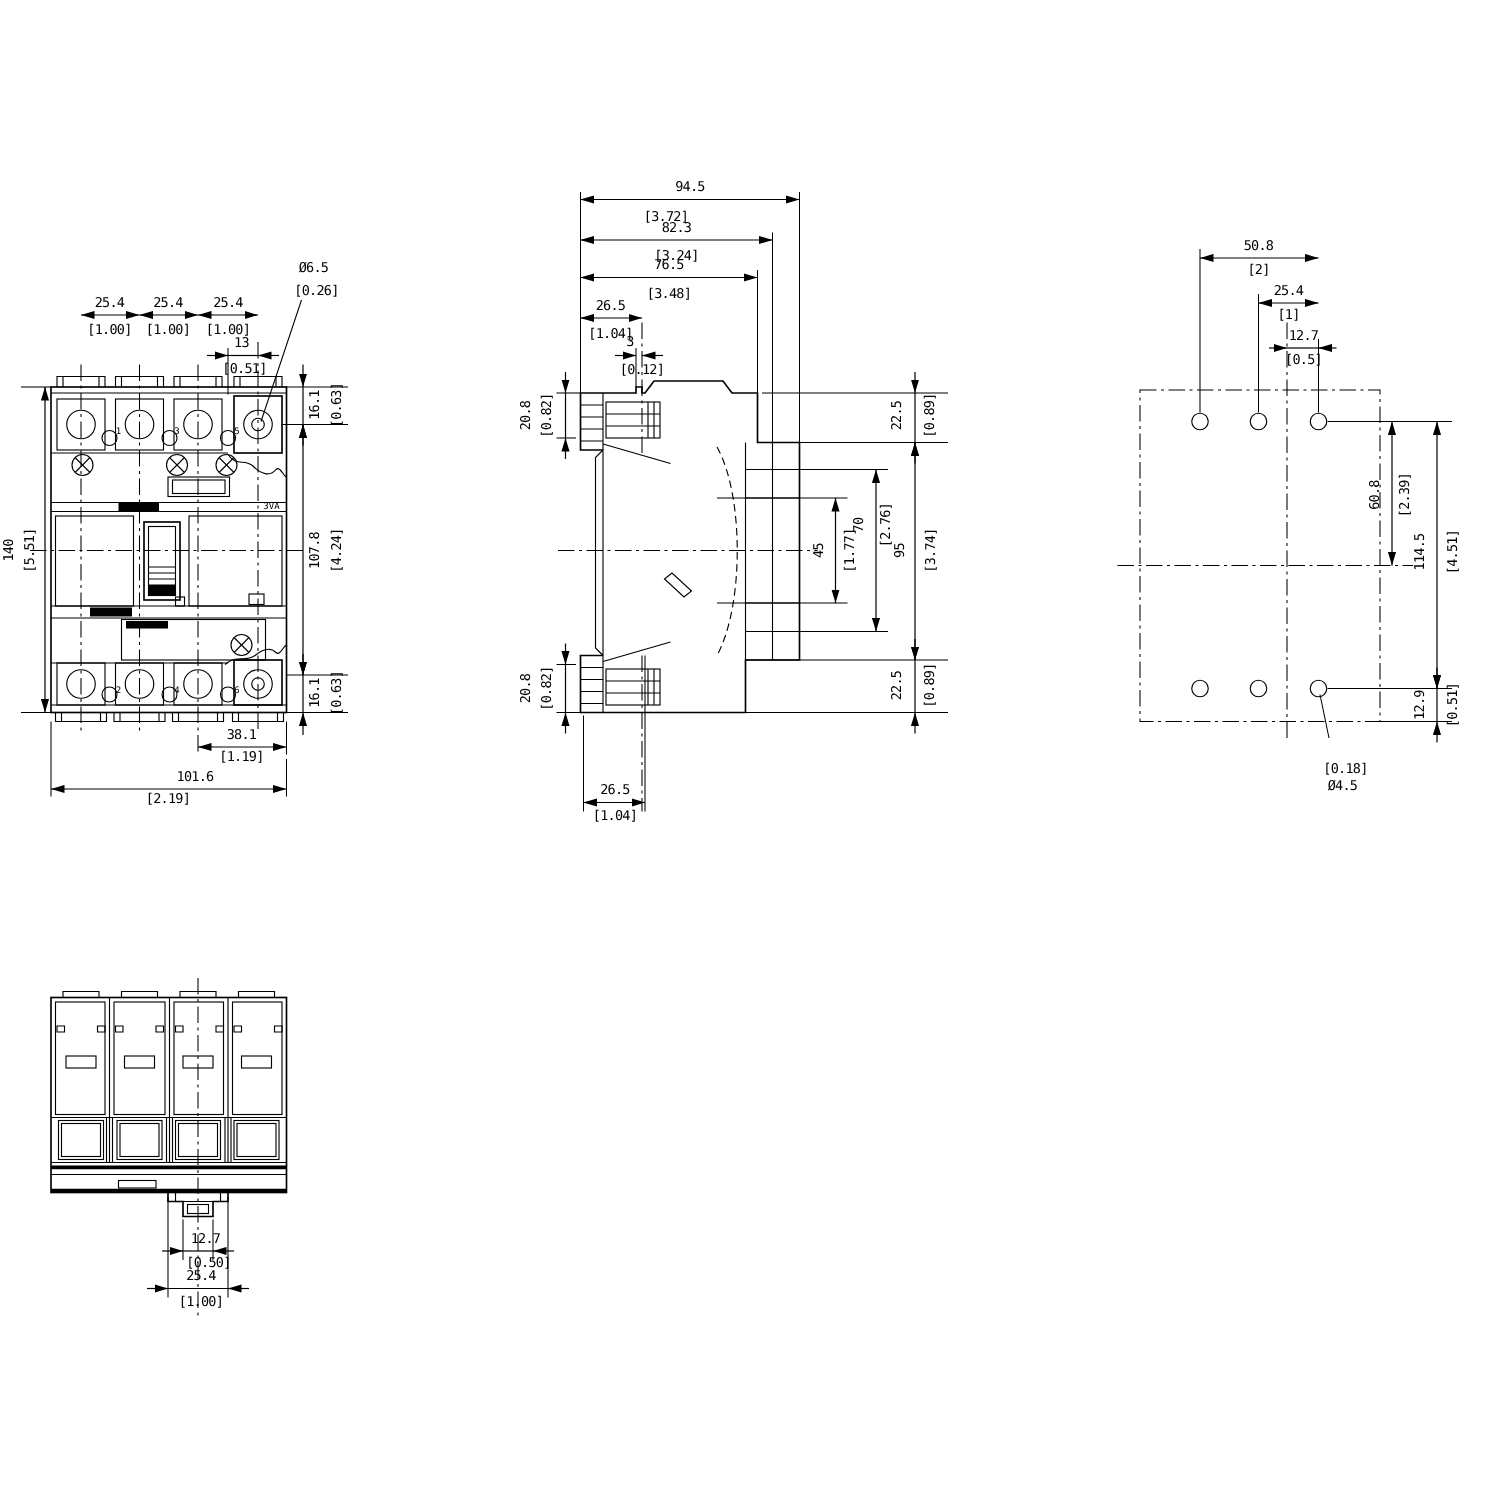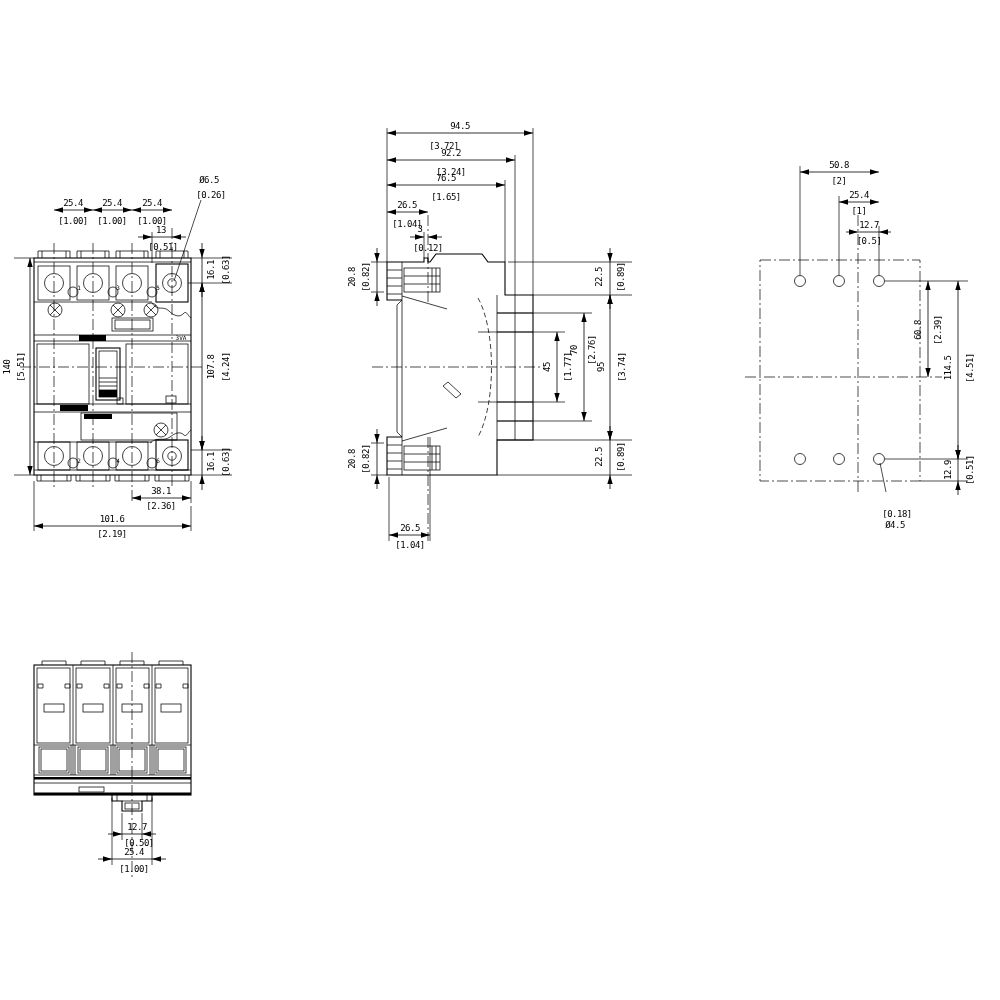--- a/index.html
+++ b/index.html
@@ -327,37 +327,37 @@
 <span class="d" style="left:211px;top:195px">[0.26]</span>
 <span class="dv" style="left:7px;top:367px">140</span>
 <span class="dv" style="left:21px;top:367px">[5.51]</span>
 <span class="dv" style="left:211px;top:270px">16.1</span>
 <span class="dv" style="left:226px;top:270px">[0.63]</span>
 <span class="dv" style="left:211px;top:367px">107.8</span>
 <span class="dv" style="left:226px;top:367px">[4.24]</span>
 <span class="dv" style="left:211px;top:462px">16.1</span>
 <span class="dv" style="left:226px;top:462px">[0.63]</span>
 <span class="d" style="left:161px;top:491px">38.1</span>
-<span class="d" style="left:161px;top:506px">[2.36]</span>
-<span class="d" style="left:112px;top:519px">101.6</span>
+<span class="d" style="left:161px;top:506px">[1.19]</span>
+<span class="d" style="left:130px;top:519px">101.6</span>
 <span class="d" style="left:112px;top:534px">[2.19]</span>
 <span class="d tiny" style="left:181px;top:338px">3VA</span>
 <span class="d tiny" style="left:79px;top:288px">1</span>
 <span class="d tiny" style="left:118px;top:288px">3</span>
 <span class="d tiny" style="left:158px;top:288px">5</span>
 <span class="d tiny" style="left:79px;top:461px">2</span>
 <span class="d tiny" style="left:118px;top:461px">4</span>
 <span class="d tiny" style="left:158px;top:461px">6</span>
 
 <span class="d" style="left:460px;top:126px">94.5</span>
 <span class="d" style="left:444px;top:146px">[3.72]</span>
-<span class="d" style="left:451px;top:153px">92.2</span>
+<span class="d" style="left:451px;top:153px">82.3</span>
 <span class="d" style="left:451px;top:172px">[3.24]</span>
 <span class="d" style="left:446px;top:178px">76.5</span>
-<span class="d" style="left:446px;top:197px">[1.65]</span>
+<span class="d" style="left:446px;top:197px">[3.48]</span>
 <span class="d" style="left:407px;top:205px">26.5</span>
 <span class="d" style="left:407px;top:224px">[1.04]</span>
 <span class="d" style="left:420px;top:229px">3</span>
 <span class="d" style="left:428px;top:248px">[0.12]</span>
 <span class="dv" style="left:352px;top:277px">20.8</span>
 <span class="dv" style="left:366px;top:277px">[0.82]</span>
 <span class="dv" style="left:352px;top:459px">20.8</span>
 <span class="dv" style="left:366px;top:459px">[0.82]</span>
 <span class="dv" style="left:599px;top:277px">22.5</span>
 <span class="dv" style="left:621px;top:277px">[0.89]</span>

